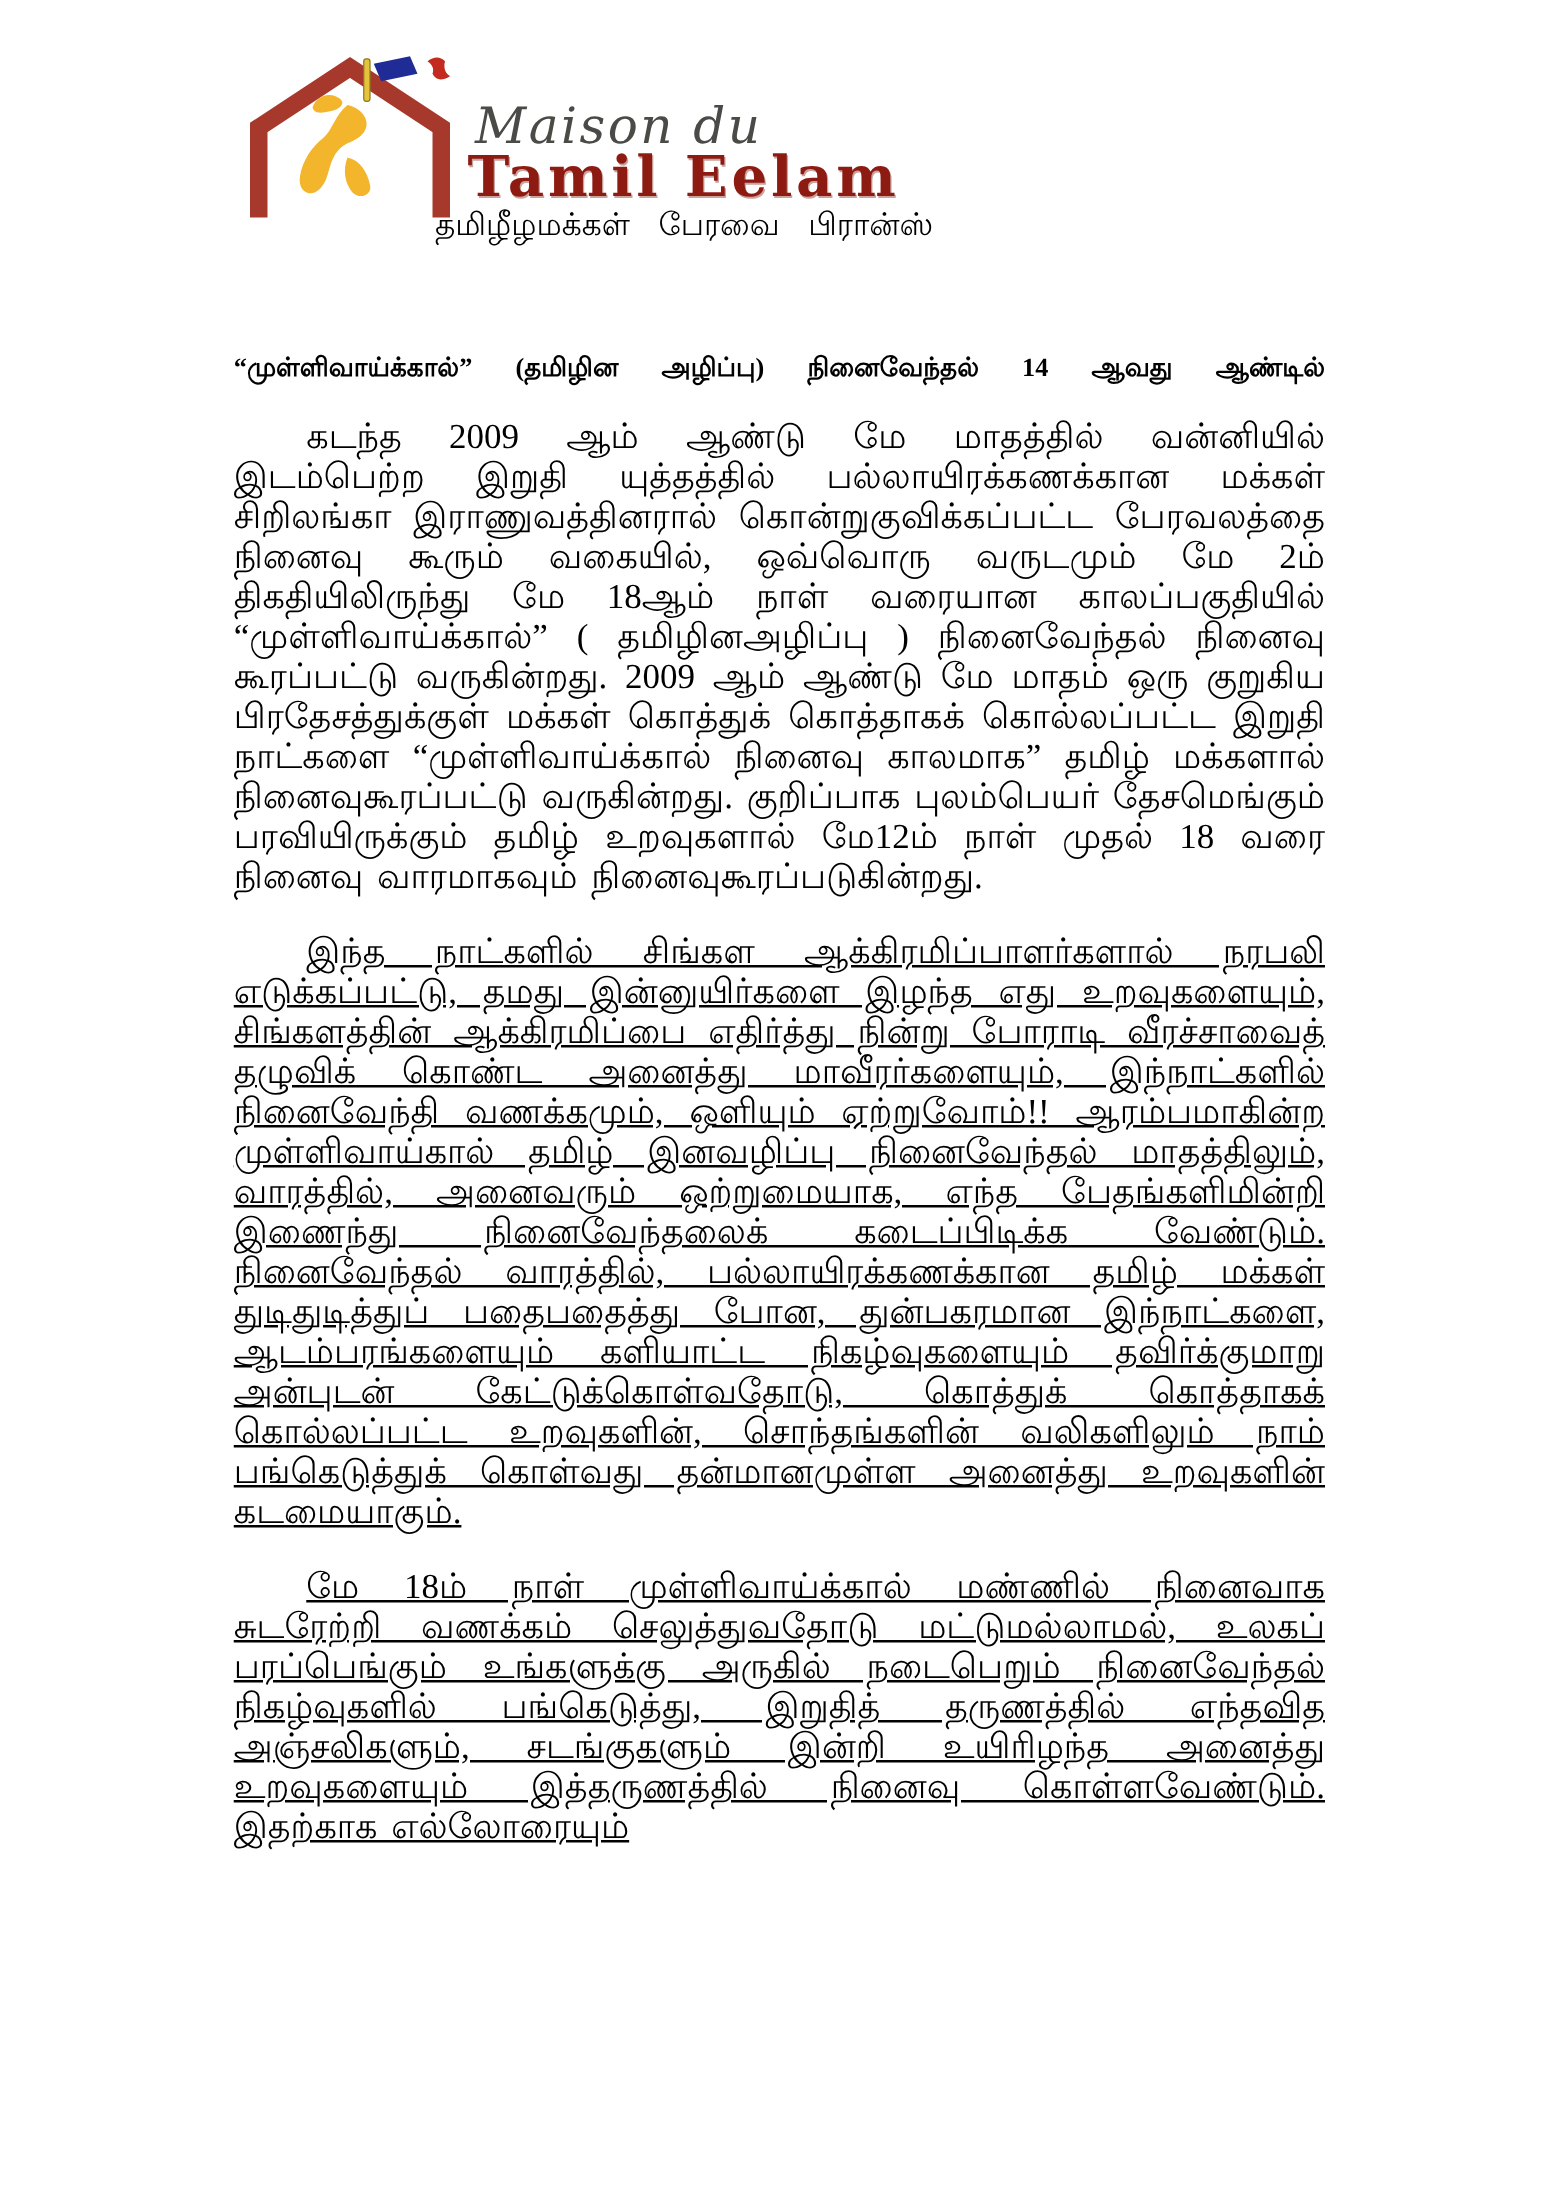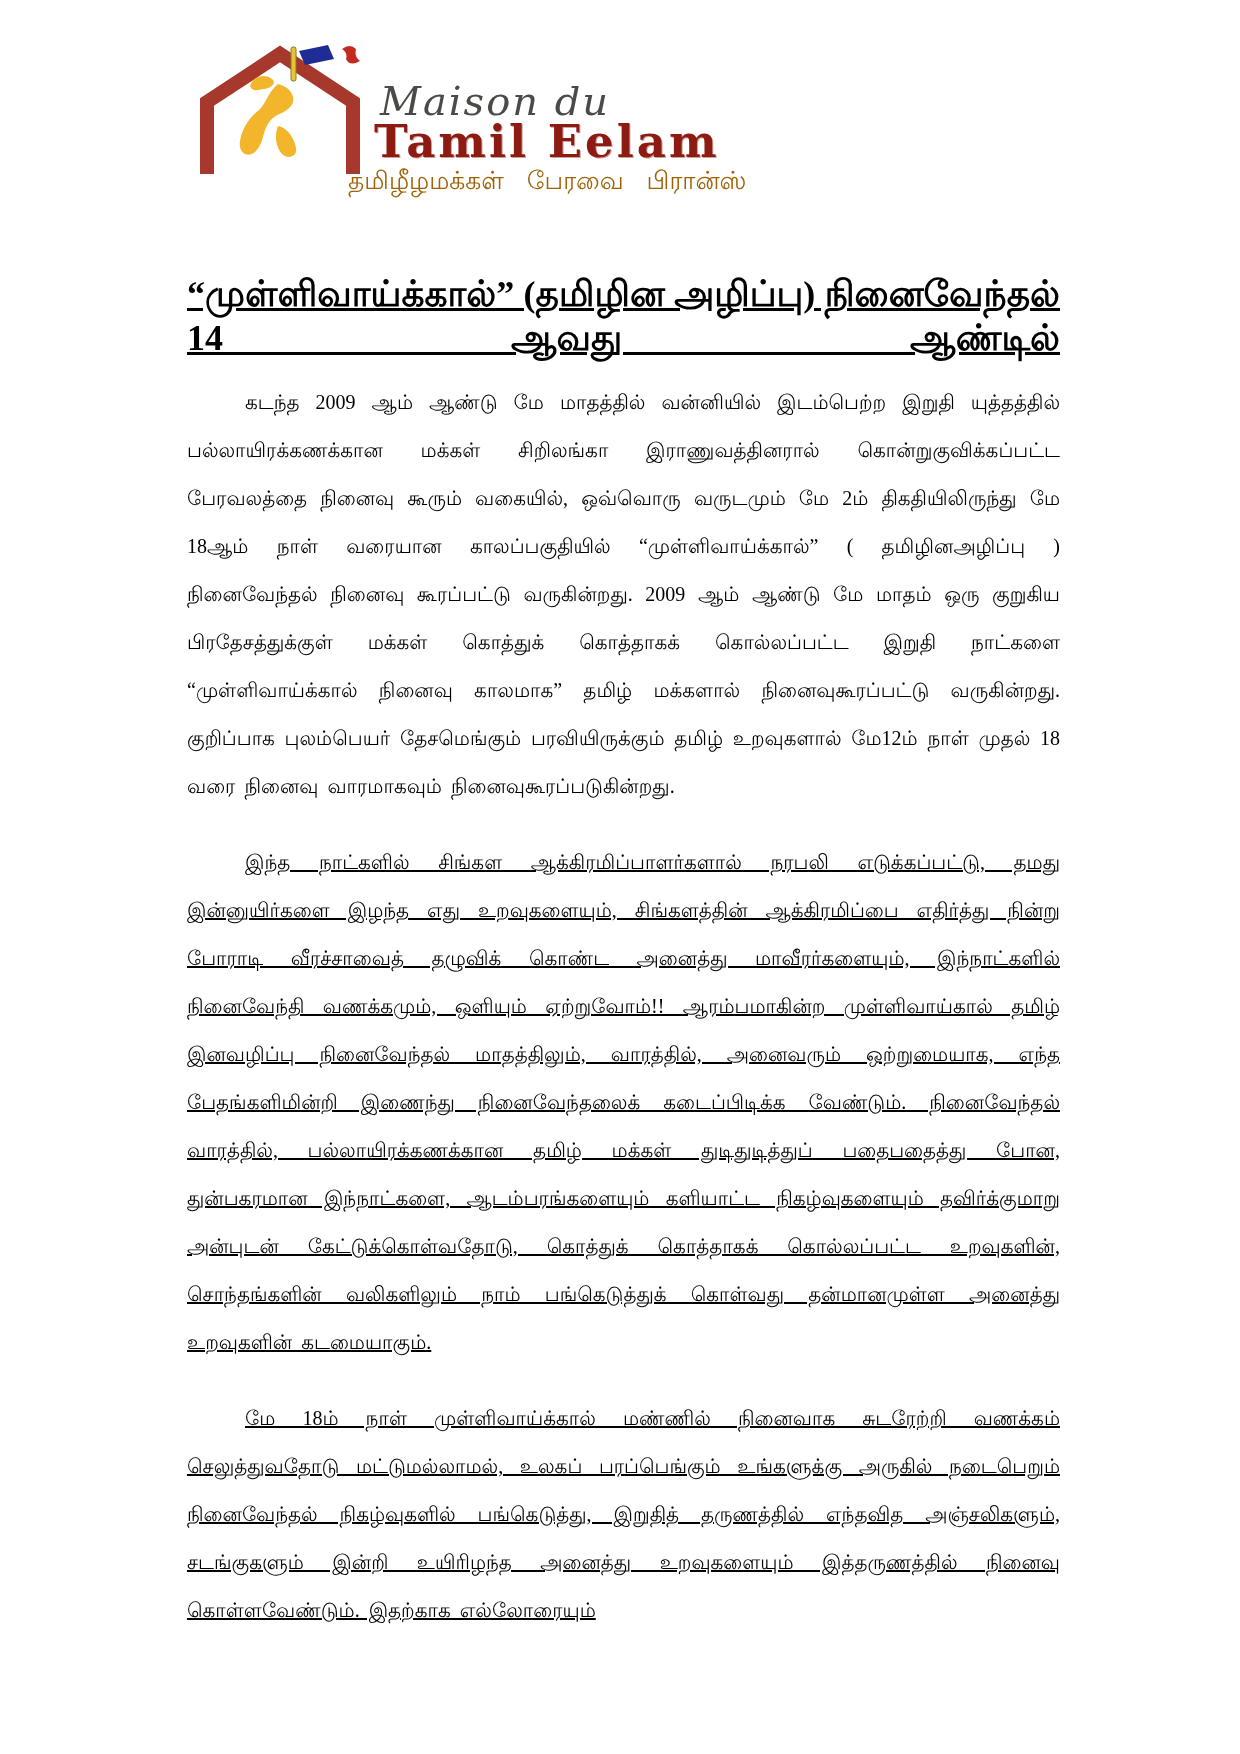--- a/index.html
+++ b/index.html
@@ -53,42 +53,41 @@
     color: #8e1b12;
     text-shadow: 1px 1px 0 #c9a49e;
     white-space: nowrap;
   }
   .brand-tamil {
     position: absolute;
     left: 246px;
     top: 166px;
     font-family: "Liberation Sans", sans-serif;
     font-size: 25px;
-    color: #a16207;
+    color: #000000;
     word-spacing: 16px;
     white-space: nowrap;
   }
 
   
   .doc-body {
     padding: 0 78px 0 85px;
   }
   .doc-title {
     margin: 54px 0 0 0;
-    font-size: 36px;
+    font-size: 21px;
     font-weight: bold;
     line-height: 44px;
     text-align: justify;
     text-align-last: justify;
-    text-decoration: underline;
   }
   .para {
     margin: 18px 0 0 0;
-    font-size: 20px;
-    line-height: 48px;
+    font-size: 28px;
+    line-height: 32px;
     text-align: justify;
     text-indent: 58px;
     word-spacing: 4px;
   }
   .para + .para {
     margin-top: 28px;
     text-decoration: underline;
   }
 </style>
 </head>

